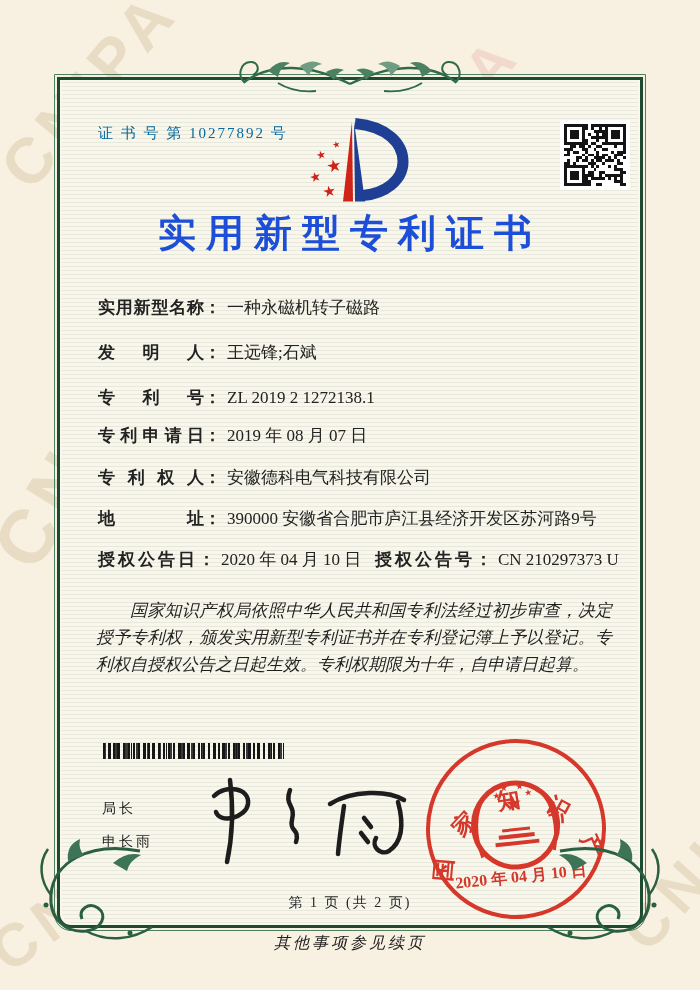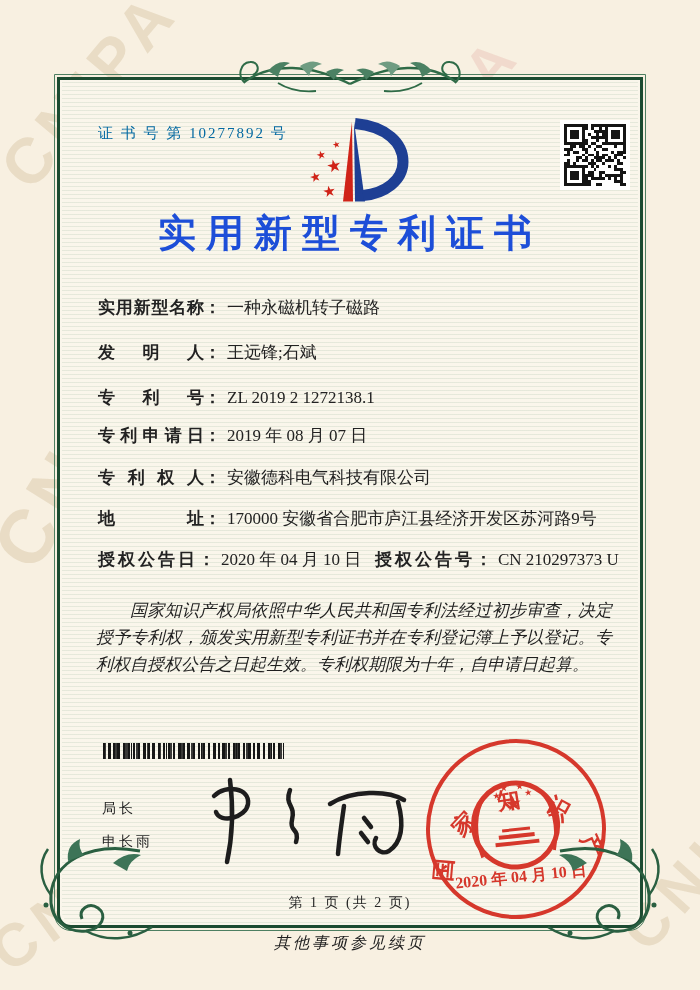--- a/index.html
+++ b/index.html
@@ -592,21 +592,21 @@
     <div class="frow r3">
       <span class="flabel">专利号</span><span class="colon">：</span><span class="fvalue">ZL 2019 2 1272138.1</span>
     </div>
     <div class="frow r4">
       <span class="flabel">专利申请日</span><span class="colon">：</span><span class="fvalue">2019 年 08 月 07 日</span>
     </div>
     <div class="frow r5">
       <span class="flabel">专利权人</span><span class="colon">：</span><span class="fvalue">安徽德科电气科技有限公司</span>
     </div>
     <div class="frow r6">
-      <span class="flabel">地址</span><span class="colon">：</span><span class="fvalue">170000 安徽省合肥市庐江县经济开发区苏河路9号</span>
+      <span class="flabel">地址</span><span class="colon">：</span><span class="fvalue">390000 安徽省合肥市庐江县经济开发区苏河路9号</span>
     </div>
     <div class="rgrant">
       <span>
         <span class="glabel">授权公告日</span><span class="colon">：</span><span class="fvalue">2020 年 04 月 10 日</span>
       </span>
       <span class="grant2">
         <span class="glabel">授权公告号</span><span class="colon">：</span><span class="fvalue">CN 210297373 U</span>
       </span>
     </div>
 

